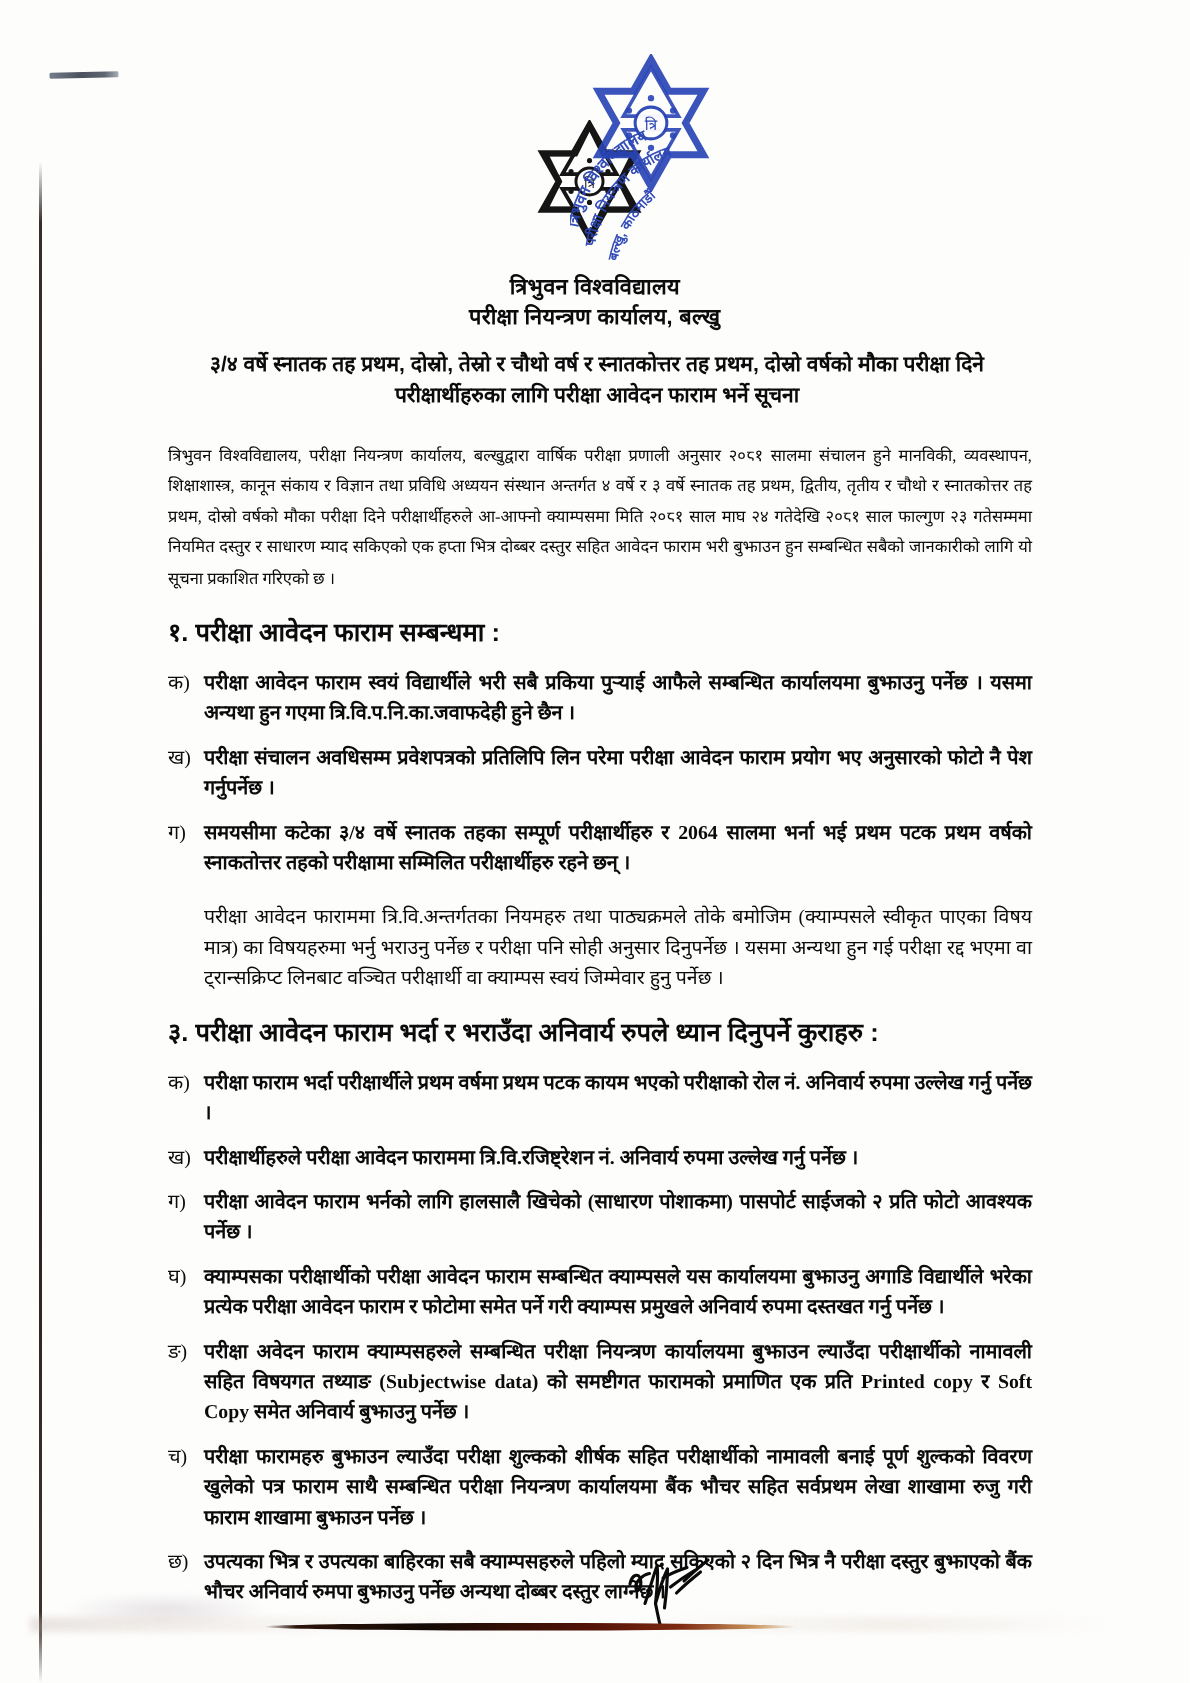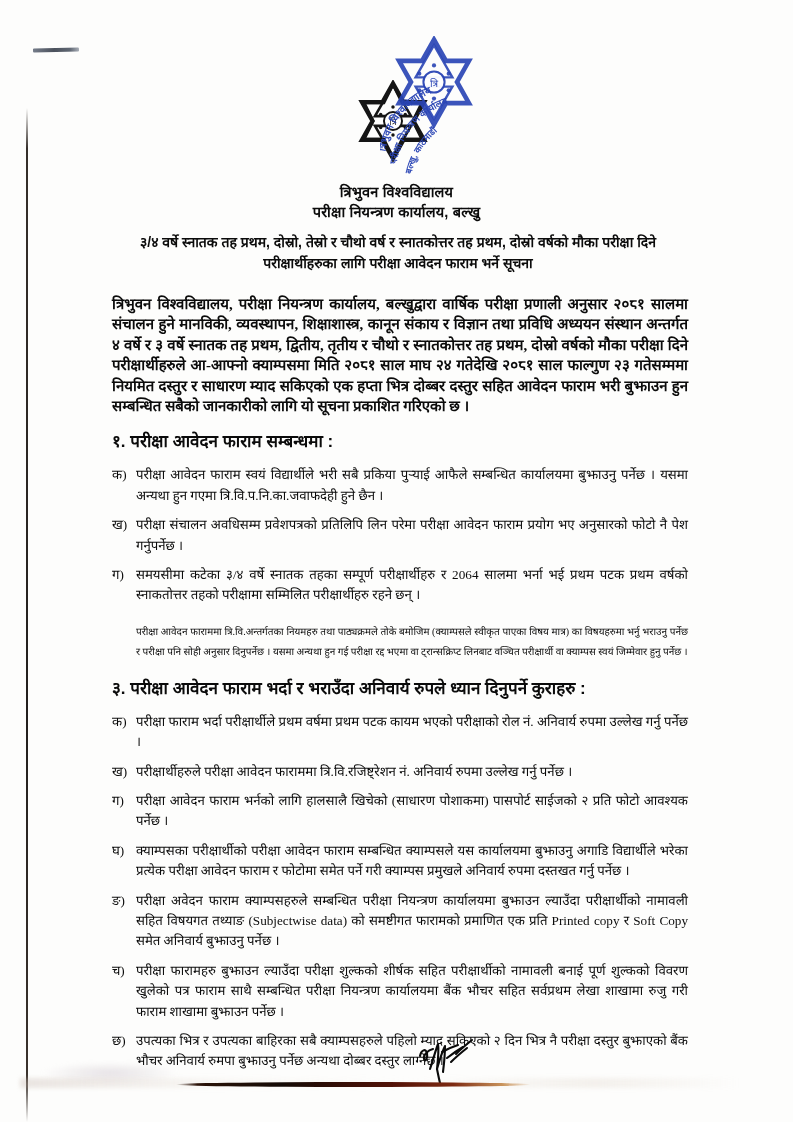--- a/index.html
+++ b/index.html
@@ -122,24 +122,23 @@
   
   .doc-body {
     position: absolute;
     left: 112px;
     top: 294px;
     width: 576px;
   }
   .para {
     text-align: justify;
     text-justify: inter-word;
-    font-size: 15px;
+    font-size: 11px;
     line-height: 20.4px;
     margin: 0 0 16px 0;
-    font-weight: bold;
   }
   .sec-head {
     font-family: "Liberation Sans", "DejaVu Sans", sans-serif;
     font-weight: bold;
     font-size: 17px;
     line-height: 20px;
     margin: 0 0 13px 0;
   }
   .sec-head.tight { margin-bottom: 4px; }
   .sec-block { margin-bottom: 16px; }
@@ -153,25 +152,26 @@
   }
   .item .marker {
     flex: 0 0 auto;
     width: 24px;
     white-space: nowrap;
   }
   .item .txt {
     flex: 1 1 auto;
     text-align: justify;
     text-justify: inter-word;
+    font-weight: bold;
   }
   .sub-para {
     margin: 0 0 9px 24px;
     text-align: justify;
-    font-size: 10px;
+    font-size: 13px;
     line-height: 20.4px;
   }
 
   
   .signature {
     position: absolute;
     left: 414px;
     top: 1036px;
     width: 70px;
     height: 48px;

